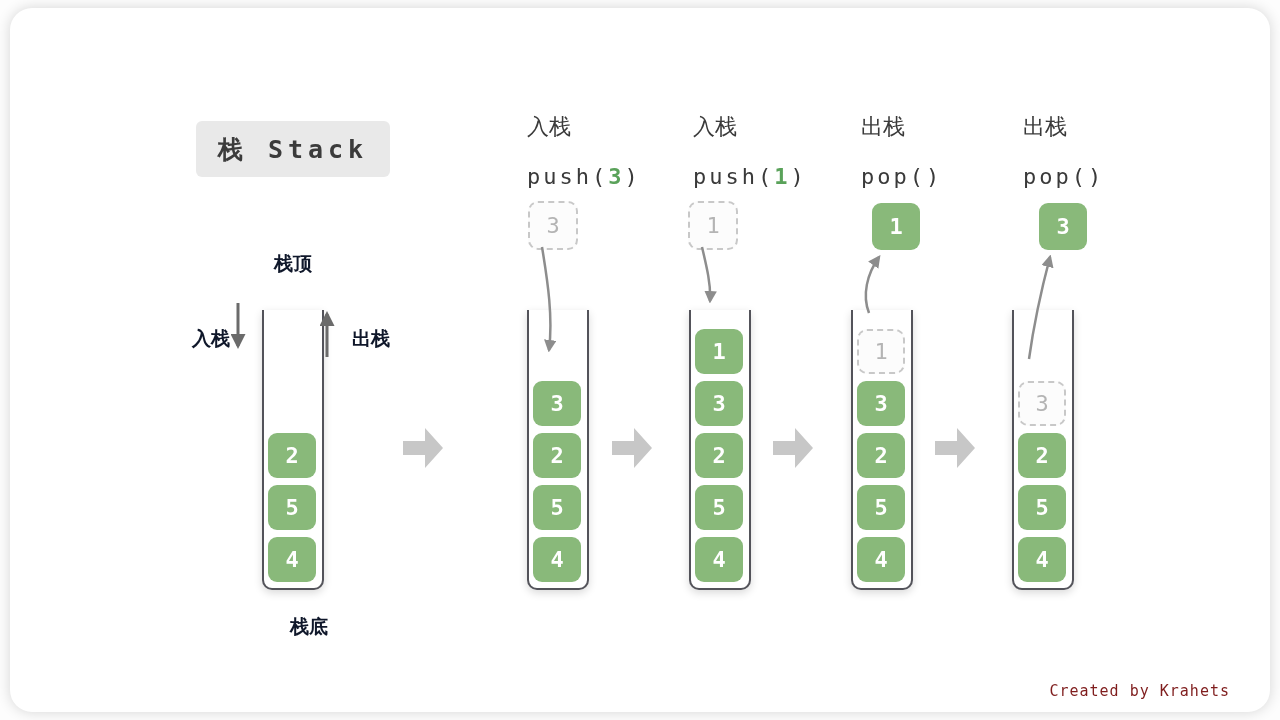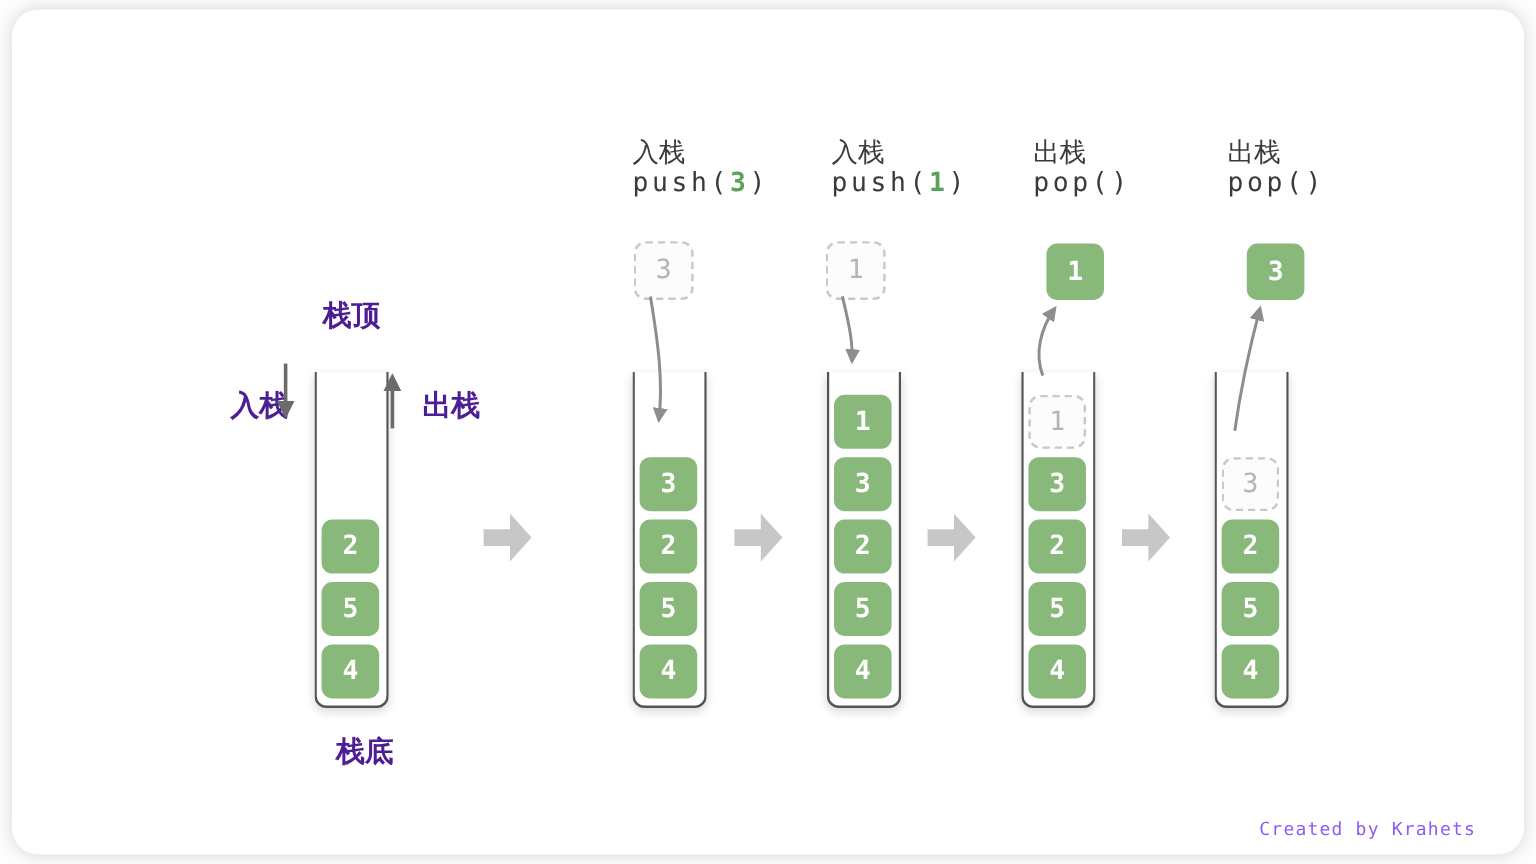--- a/index.html
+++ b/index.html
@@ -5,48 +5,51 @@
   html,body{margin:0;padding:0;width:1280px;height:720px;background:#fdfdfd;overflow:hidden;}
   .card{position:absolute;left:10px;top:8px;right:10px;bottom:8px;background:#ffffff;
         border-radius:22px;box-shadow:0 0 14px rgba(0,0,0,0.16);}
   .title-box{position:absolute;left:186px;top:113px;width:194px;height:56px;background:#e9e9e9;
         border-radius:6px;display:flex;align-items:center;justify-content:center;
         font-family:"DejaVu Sans Mono",monospace;font-size:25px;letter-spacing:5px;
         font-weight:600;color:#3b3b3b;}
   .col-header{position:absolute;top:106px;}
   .col-header .op{font-family:"Liberation Sans",sans-serif;font-size:22px;font-weight:500;
         color:#3a3a3a;line-height:26px;}
-  .col-header .call{margin-top:0;font-family:"DejaVu Sans Mono",monospace;font-size:22px;
+  .col-header .call{margin-top:24px;font-family:"DejaVu Sans Mono",monospace;font-size:22px;
         letter-spacing:3px;color:#3a3a3a;line-height:26px;}
   .col-header .arg{color:#5aa25a;font-weight:bold;}
   .fbox{position:absolute;display:flex;align-items:center;justify-content:center;
         font-family:"DejaVu Sans Mono",monospace;font-size:22px;}
   .fbox.solid{width:48px;height:47px;background:#89b97a;border-radius:9px;color:#ffffff;font-weight:bold;}
   .fbox.dashed{width:46px;height:45px;border:2px dashed #c8c8c8;background:#fcfcfc;
         border-radius:10px;color:#b4b4b4;}
   .stack{position:absolute;top:302px;width:62px;height:280px;box-sizing:border-box;
         border:2px solid #53535a;border-top:none;border-radius:0 0 10px 10px;
         box-shadow:0 3px 8px rgba(0,0,0,0.15);background:#ffffff;}
   .cell{position:absolute;left:4px;display:flex;align-items:center;justify-content:center;
         font-family:"DejaVu Sans Mono",monospace;font-size:22px;}
   .cell.solid{width:48px;height:45px;background:#89b97a;border-radius:9px;color:#ffffff;font-weight:bold;}
   .cell.dashed{width:44px;height:41px;border:2px dashed #c8c8c8;background:#fcfcfc;
         border-radius:10px;color:#b4b4b4;}
   .slot0{top:19px;} .slot1{top:71px;} .slot2{top:123px;} .slot3{top:175px;} .slot4{top:227px;}
   .lbl{position:absolute;font-family:"Liberation Sans",sans-serif;font-weight:bold;
-        font-size:24px;color:#4c1d95;line-height:26px;}
+        font-size:19px;color:#0f172a;line-height:26px;}
   .credit{position:absolute;right:40px;top:674px;font-family:"DejaVu Sans Mono",monospace;
-        font-size:15px;letter-spacing:1px;color:#8b5cf6;}
+        font-size:15px;letter-spacing:1px;color:#7f1d1d;}
   .overlay{position:absolute;left:0;top:0;width:1280px;height:720px;pointer-events:none;}
 </style>
 </head>
 <body>
 
 <div class="card">
 
+  <div class="title-box">
+    <span>栈 Stack</span>
+  </div>
 
   <div class="col-header" style="left:517px">
     <div class="op">入栈</div>
     <div class="call"><span>push(</span><span class="arg">3</span><span>)</span></div>
   </div>
   <div class="col-header" style="left:683px">
     <div class="op">入栈</div>
     <div class="call"><span>push(</span><span class="arg">1</span><span>)</span></div>
   </div>
   <div class="col-header" style="left:851px">

